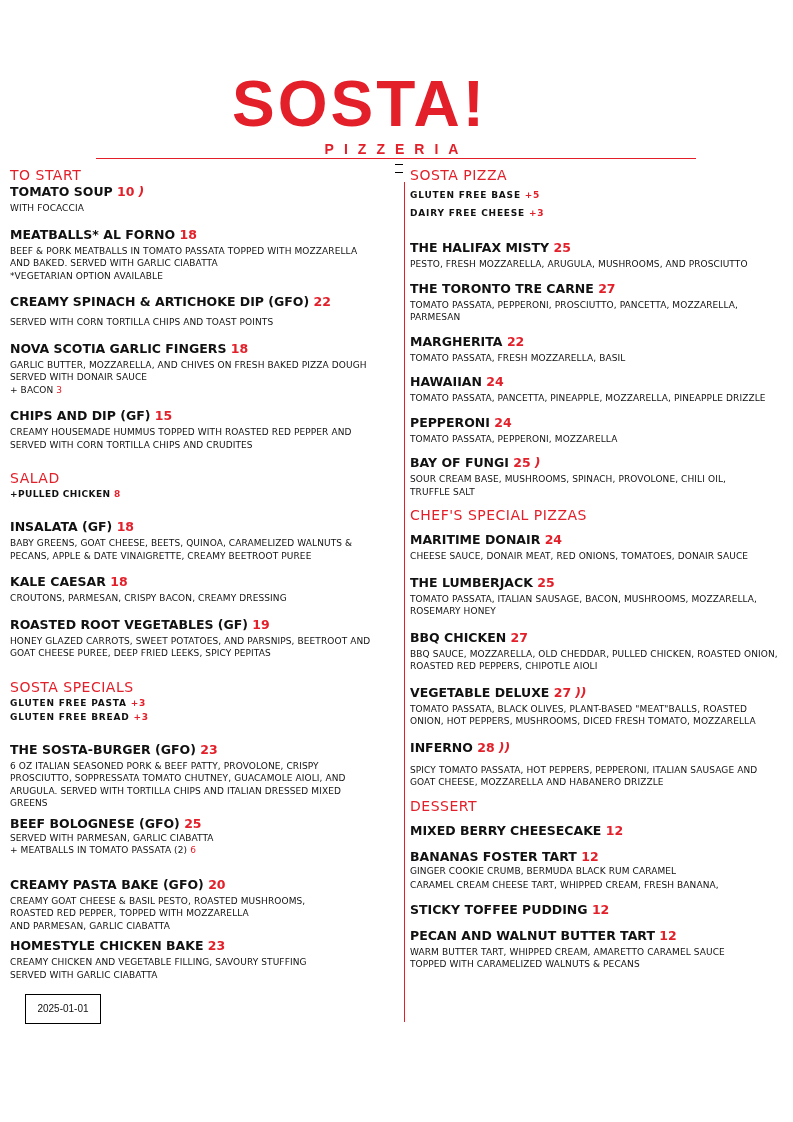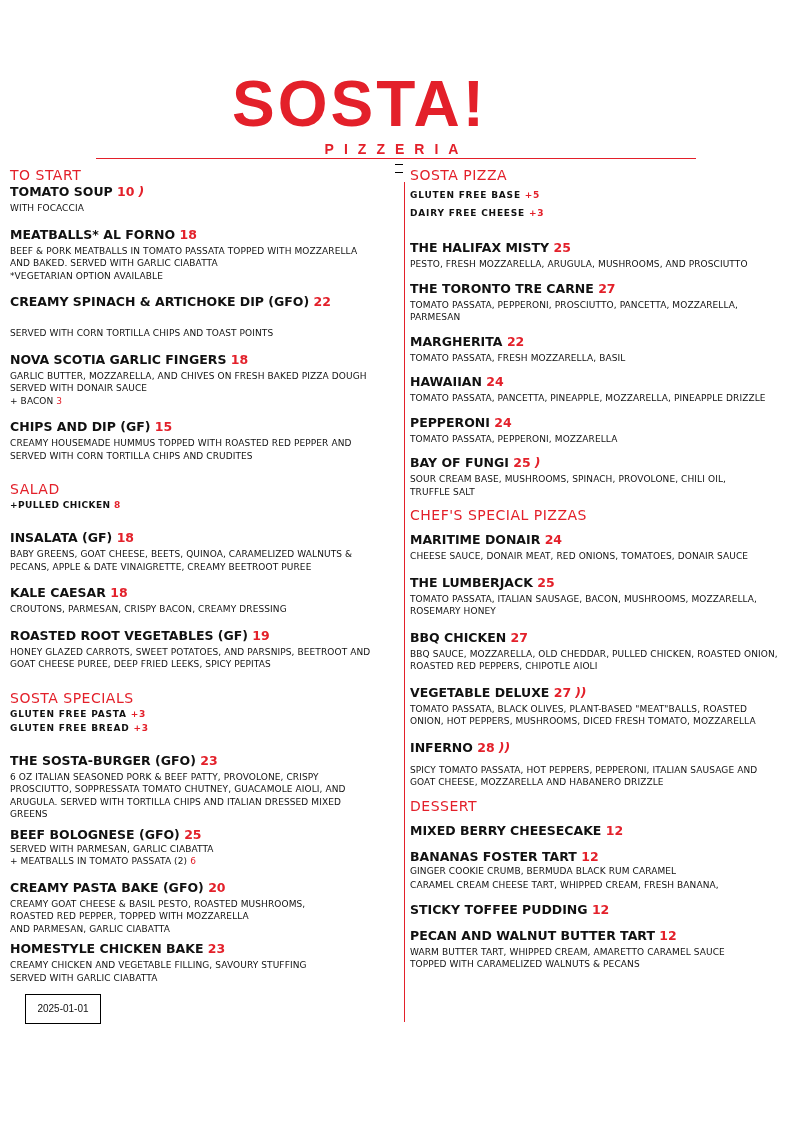--- a/index.html
+++ b/index.html
@@ -39,21 +39,21 @@
 
 <div class="col left" id="leftcol">
     <div class="sec" style="margin-top:0px">TO START</div>
     <div class="t" style="margin-top:0"><span>TOMATO SOUP</span> <span class="p">10</span><span class="chili" style="margin-left:4px;font-style:italic;">)</span></div>
     <div class="d" style="margin-top:2px">WITH FOCACCIA</div>
     <div class="t" style="margin-top:12px"><span>MEATBALLS* AL FORNO</span> <span class="p">18</span></div>
     <div class="d" style="margin-top:2px">BEEF &amp; PORK MEATBALLS IN TOMATO PASSATA TOPPED WITH MOZZARELLA</div>
     <div class="d">AND BAKED. SERVED WITH GARLIC CIABATTA</div>
     <div class="d">*VEGETARIAN OPTION AVAILABLE</div>
     <div class="t" style="margin-top:12px"><span>CREAMY SPINACH &amp; ARTICHOKE DIP (GFO)</span> <span class="p">22</span></div>
-    <div class="d" style="margin-top:17px">SERVED WITH CORN TORTILLA CHIPS AND TOAST POINTS</div>
+    <div class="d" style="margin-top:6px">SERVED WITH CORN TORTILLA CHIPS AND TOAST POINTS</div>
     <div class="t" style="margin-top:12px"><span>NOVA SCOTIA GARLIC FINGERS</span> <span class="p">18</span></div>
     <div class="d" style="margin-top:2px">GARLIC BUTTER, MOZZARELLA, AND CHIVES ON FRESH BAKED PIZZA DOUGH</div>
     <div class="d">SERVED WITH DONAIR SAUCE</div>
     <div class="d"><span>+ BACON</span> <span class="p">3</span></div>
     <div class="t" style="margin-top:12px"><span>CHIPS AND DIP (GF)</span> <span class="p">15</span></div>
     <div class="d" style="margin-top:2px">CREAMY HOUSEMADE HUMMUS TOPPED WITH ROASTED RED PEPPER AND</div>
     <div class="d">SERVED WITH CORN TORTILLA CHIPS AND CRUDITES</div>
     <div class="sec" style="margin-top:18px">SALAD</div>
     <div class="note" style="margin-top:1px"><span>+PULLED CHICKEN</span> <span class="p">8</span></div>
     <div class="t" style="margin-top:18px"><span>INSALATA (GF)</span> <span class="p">18</span></div>
@@ -68,21 +68,21 @@
     <div class="note" style="margin-top:1px;letter-spacing:0.8px"><span>GLUTEN FREE PASTA</span> <span class="p">+3</span></div>
     <div class="note" style="margin-top:1px;letter-spacing:0.8px"><span>GLUTEN FREE BREAD</span> <span class="p">+3</span></div>
     <div class="t" style="margin-top:18px"><span>THE SOSTA-BURGER (GFO)</span> <span class="p">23</span></div>
     <div class="d" style="margin-top:2px">6 OZ ITALIAN SEASONED PORK &amp; BEEF PATTY, PROVOLONE, CRISPY</div>
     <div class="d">PROSCIUTTO, SOPPRESSATA TOMATO CHUTNEY, GUACAMOLE AIOLI, AND</div>
     <div class="d">ARUGULA. SERVED WITH TORTILLA CHIPS AND ITALIAN DRESSED MIXED</div>
     <div class="d">GREENS</div>
     <div class="t" style="margin-top:6px"><span>BEEF BOLOGNESE (GFO)</span> <span class="p">25</span></div>
     <div class="d" style="margin-top:0">SERVED WITH PARMESAN, GARLIC CIABATTA</div>
     <div class="d"><span>+ MEATBALLS IN TOMATO PASSATA (2)</span> <span class="p">6</span></div>
-    <div class="t" style="margin-top:12px"><span>CREAMY PASTA BAKE (GFO)</span> <span class="p">20</span></div>
+    <div class="t" style="margin-top:20px"><span>CREAMY PASTA BAKE (GFO)</span> <span class="p">20</span></div>
     <div class="d" style="margin-top:2px">CREAMY GOAT CHEESE &amp; BASIL PESTO, ROASTED MUSHROOMS,</div>
     <div class="d">ROASTED RED PEPPER, TOPPED WITH MOZZARELLA</div>
     <div class="d">AND PARMESAN, GARLIC CIABATTA</div>
     <div class="t" style="margin-top:6px"><span>HOMESTYLE CHICKEN BAKE</span> <span class="p">23</span></div>
     <div class="d" style="margin-top:2px">CREAMY CHICKEN AND VEGETABLE FILLING, SAVOURY STUFFING</div>
     <div class="d">SERVED WITH GARLIC CIABATTA</div>
   </div>
 <div class="col right" id="rightcol">
     <div class="sec" style="margin-top:0px">SOSTA PIZZA</div>
     <div class="note" style="margin-top:5px;letter-spacing:0.8px"><span>GLUTEN FREE BASE</span> <span class="p">+5</span></div>

